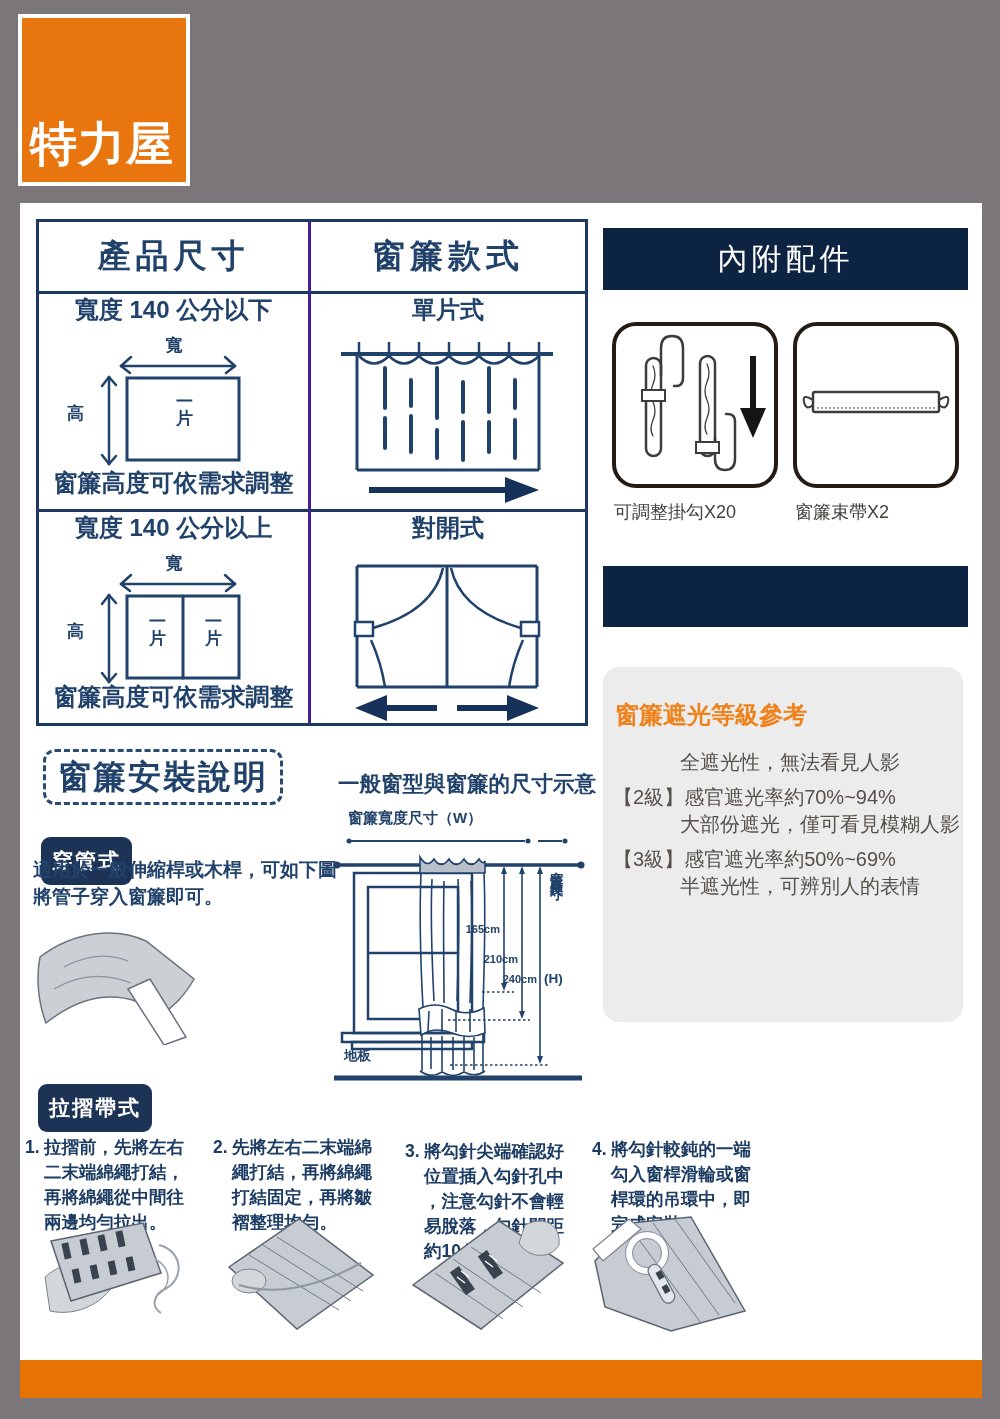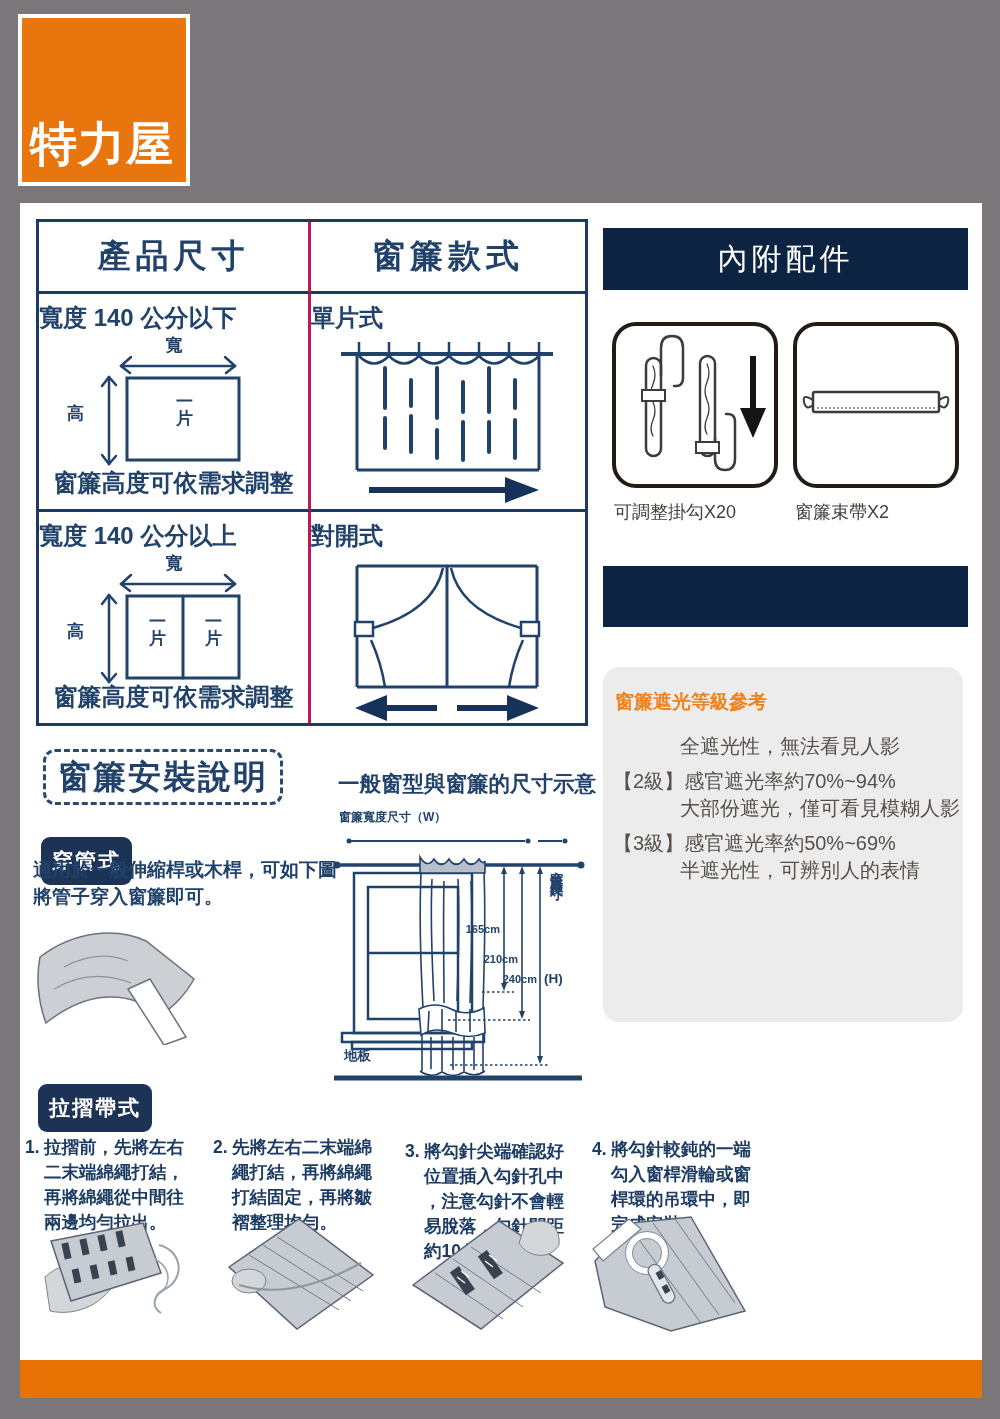--- a/index.html
+++ b/index.html
@@ -14,25 +14,25 @@
         font-weight:bold;color:#fff;letter-spacing:1px;white-space:nowrap}
 
   
   #page{left:20px;top:203px;width:962px;height:1195px;background:#fff}
 
   
   #size-table{position:absolute;left:16px;top:16px;width:552px;height:507px;
       box-sizing:border-box;border:3px solid #1c3a5e;display:grid;
       grid-template-columns:272px 1fr;grid-template-rows:72px 218px 1fr;color:#21426a}
   .tcell{position:relative}
-  .c-r{border-right:3px solid #be185d}
+  .c-r{border-right:3px solid #4c1d95}
   .c-b{border-bottom:3px solid #1c3a5e}
   .th{display:flex;align-items:center;justify-content:center;
       font-size:33px;font-weight:bold;letter-spacing:5px}
-  .row-title{position:absolute;top:8px;left:0;width:100%;
+  .row-title{position:absolute;top:0;left:0;width:100%;text-align:center;
       font-size:24px;font-weight:bold;white-space:nowrap}
   .row-note{position:absolute;bottom:10px;left:0;width:100%;text-align:center;
       font-size:24px;font-weight:bold;white-space:nowrap}
   .dimwrap{position:absolute;left:30px;top:46px;width:210px;height:132px}
   .w-label{position:absolute;left:0;right:0;top:-6px;text-align:center;
       font-size:17px;font-weight:bold}
   .h-label{position:absolute;left:-2px;top:62px;font-size:17px;font-weight:bold}
   .piece{position:absolute;writing-mode:vertical-rl;text-orientation:upright;
       font-size:17px;font-weight:bold;letter-spacing:3px}
   .stylewrap{position:absolute;left:30px;top:44px}
@@ -43,35 +43,35 @@
       align-items:center;justify-content:center;color:#fff;font-size:30px;
       font-weight:normal;letter-spacing:4px}
   .acc-box{position:absolute;top:119px;width:166px;height:166px;box-sizing:border-box;
       border:4px solid #241c14;border-radius:24px;background:#fff}
   .acc-label{position:absolute;top:297px;font-size:18px;font-weight:normal;color:#45403a}
   #navy-strip{left:583px;top:363px;width:365px;height:61px}
 
   
   #shade-box{left:583px;top:464px;width:360px;height:355px;background:#ececec;
       border-radius:16px;color:#56504a;box-sizing:border-box;padding:20px 10px 0 10px}
-  #shade-title{font-size:19px;font-weight:bold;color:#f08019;margin:2px 0 18px 2px}
+  #shade-title{font-size:24px;font-weight:bold;color:#f08019;margin:12px 0 18px 2px}
   .level{margin-bottom:8px}
   .level .l1{font-size:20px;line-height:27px;white-space:nowrap}
   .level .l2{font-size:20px;line-height:27px;padding-left:67px;white-space:nowrap}
   #shade-note{margin-top:24px;font-size:16px;line-height:30px}
   #shade-note .n2{padding-left:32px}
 
   
   #install-title-box{left:23px;top:546px;width:240px;height:56px;
       border:3px dashed #2a4a72;border-radius:12px;display:flex;align-items:center;
       justify-content:center;font-size:33px;font-weight:bold;color:#21426a;
       letter-spacing:2px;box-sizing:border-box}
   #diagram-title{left:318px;top:566px;font-size:21.5px;font-weight:bold;color:#21426a;
       white-space:nowrap}
-  #width-dim-label{left:319px;top:606px;font-size:12px;font-weight:bold;color:#21426a}
+  #width-dim-label{left:328px;top:606px;font-size:15px;font-weight:bold;color:#21426a}
   #window-svg{left:312px;top:628px}
   #height-dim-label{left:527px;top:658px;writing-mode:vertical-rl;
       text-orientation:upright;font-size:13.5px;font-weight:bold;color:#21426a;
       letter-spacing:3px}
   #height-dim-suffix{left:524px;top:768px;font-size:13.5px;font-weight:bold;color:#21426a}
 
   .badge{position:absolute;background:#1d3355;color:#fff;font-weight:bold;
       border-radius:9px;padding:10px 11px;letter-spacing:2px}
   #rod-badge{left:21px;top:634px;font-size:21px}
   #rod-desc{left:13px;top:653px;width:340px;font-size:19px;font-weight:bold;

